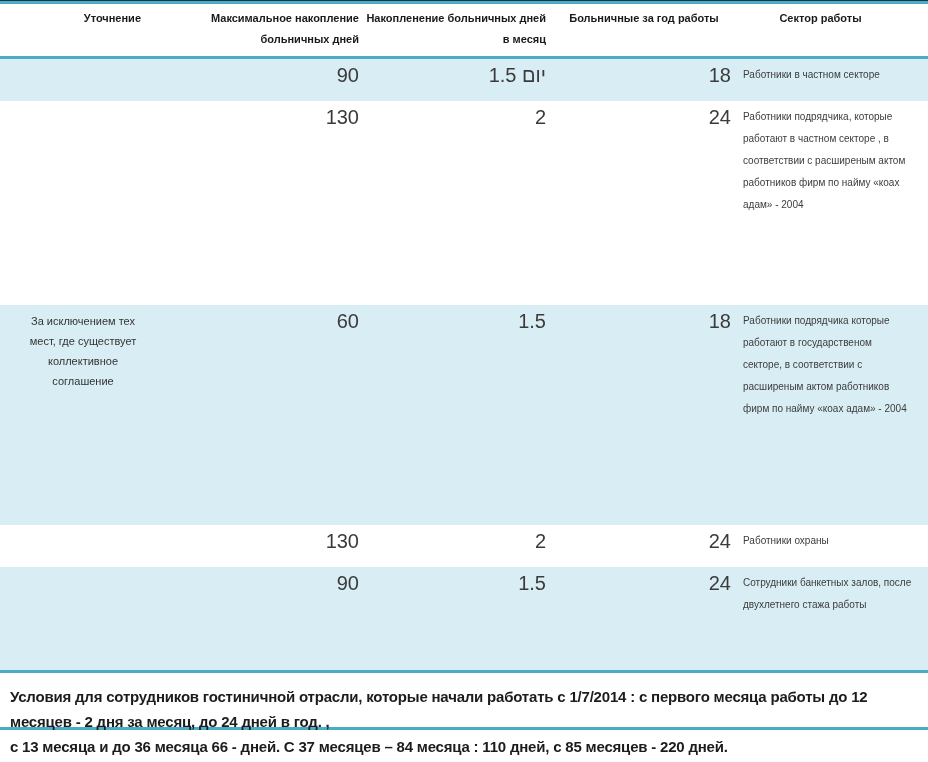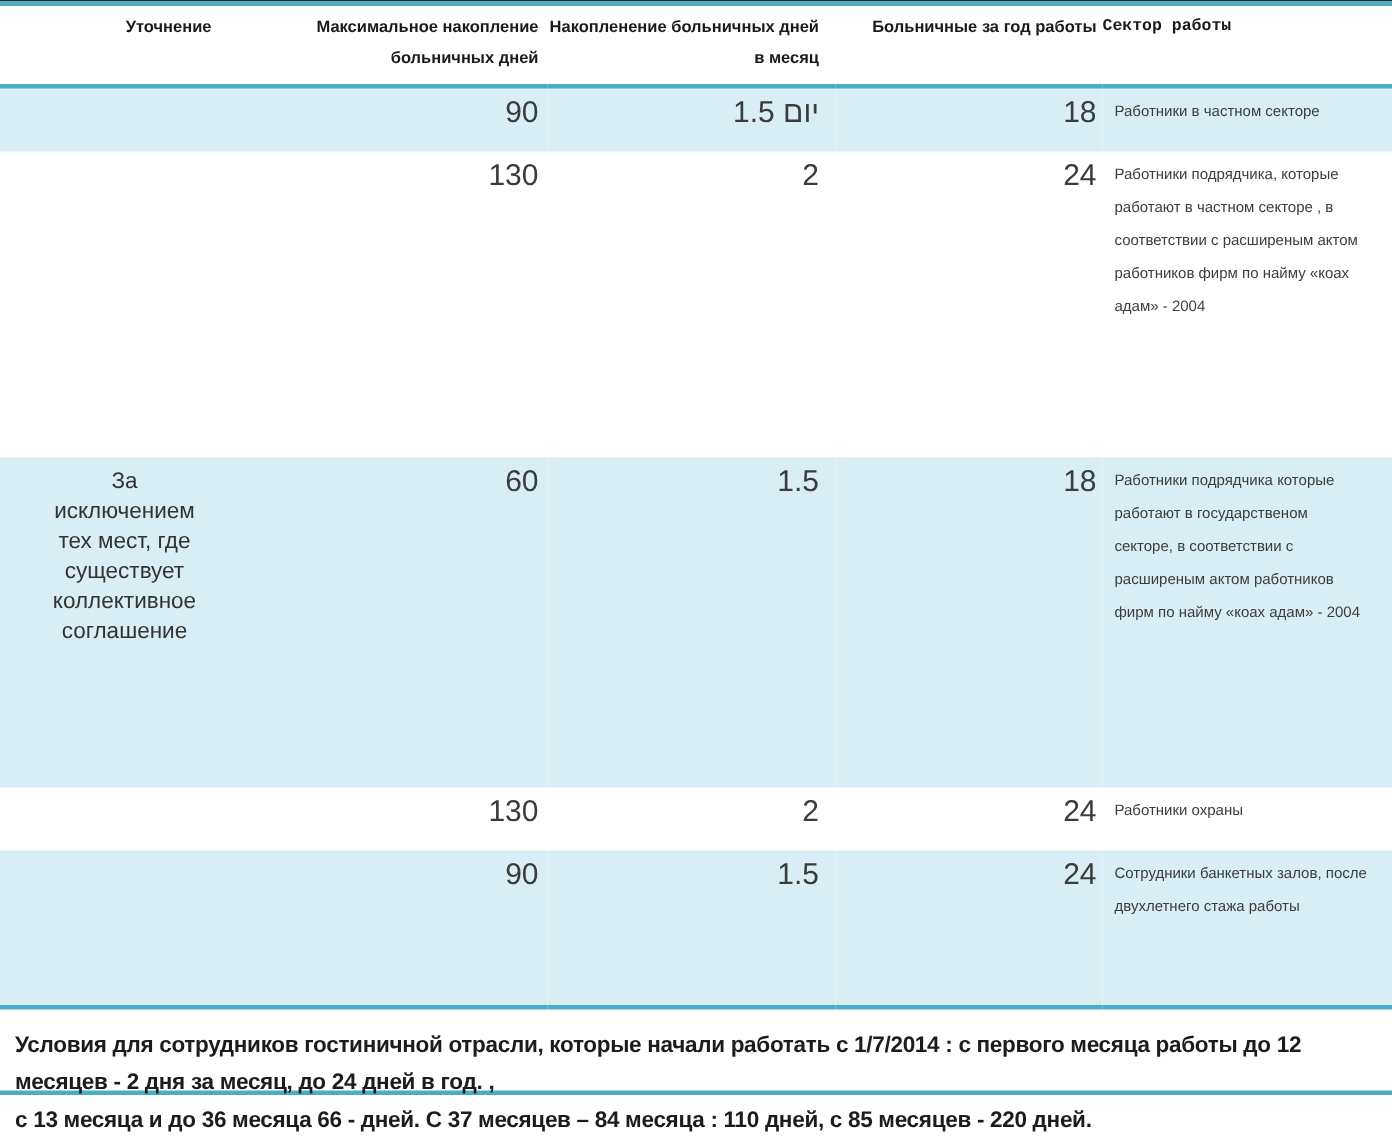--- a/index.html
+++ b/index.html
@@ -25,31 +25,31 @@
   col.c1{width:150px;} col.c2{width:215px;} col.c3{width:192px;}
   col.c4{width:178px;} col.c5{width:193px;}
   thead th{
     vertical-align:top;font-weight:bold;font-size:11px;line-height:21px;
     color:var(--text-header);padding-top:4px;height:53px;
     border-bottom:3px solid var(--accent-teal);
   }
   th.c1{text-align:right;padding-right:9px;}
   th.c2{text-align:right;padding-right:6px;}
   th.c3{text-align:right;padding-right:11px;}
-  th.c4{text-align:right;padding-right:4px;}
-  th.c5{text-align:left;padding-right:22px;font-family:Liberation Mono, monospace;}
+  th.c4{text-align:center;padding-right:4px;}
+  th.c5{text-align:center;padding-right:22px;}
   tbody td{
     vertical-align:top;padding-top:5px;font-size:14px;line-height:22px;
     color:var(--text-body);
   }
   tr.hl td{background:var(--row-highlight);}
   tr.r1{height:44px;} tr.r2{height:204px;} tr.r3{height:220px;}
   tr.r4{height:42px;} tr.r5{height:104px;}
   tr.r5 td{border-bottom:3px solid var(--accent-teal);}
-  td.c1{text-align:center;padding:6px 12px 0 28px;font-size:15px;line-height:20px;color:#333;}
+  td.c1{text-align:center;padding:6px 12px 0 28px;font-size:11px;line-height:20px;color:#333;}
   td.num{text-align:right;font-size:20px;color:#3B3B3B;}
   td.c2{padding-right:6px;}
   td.c3{padding-right:11px;}
   td.c4{padding-right:4px;}
   td.c5{text-align:left;padding-left:8px;padding-right:16px;font-size:10px;line-height:22px;}
   .footnote{
     padding:11px 10px 0 10px;height:54px;
     font-weight:bold;font-size:15px;line-height:25px;
     color:#1C1C1C;letter-spacing:-0.2px;
   }

